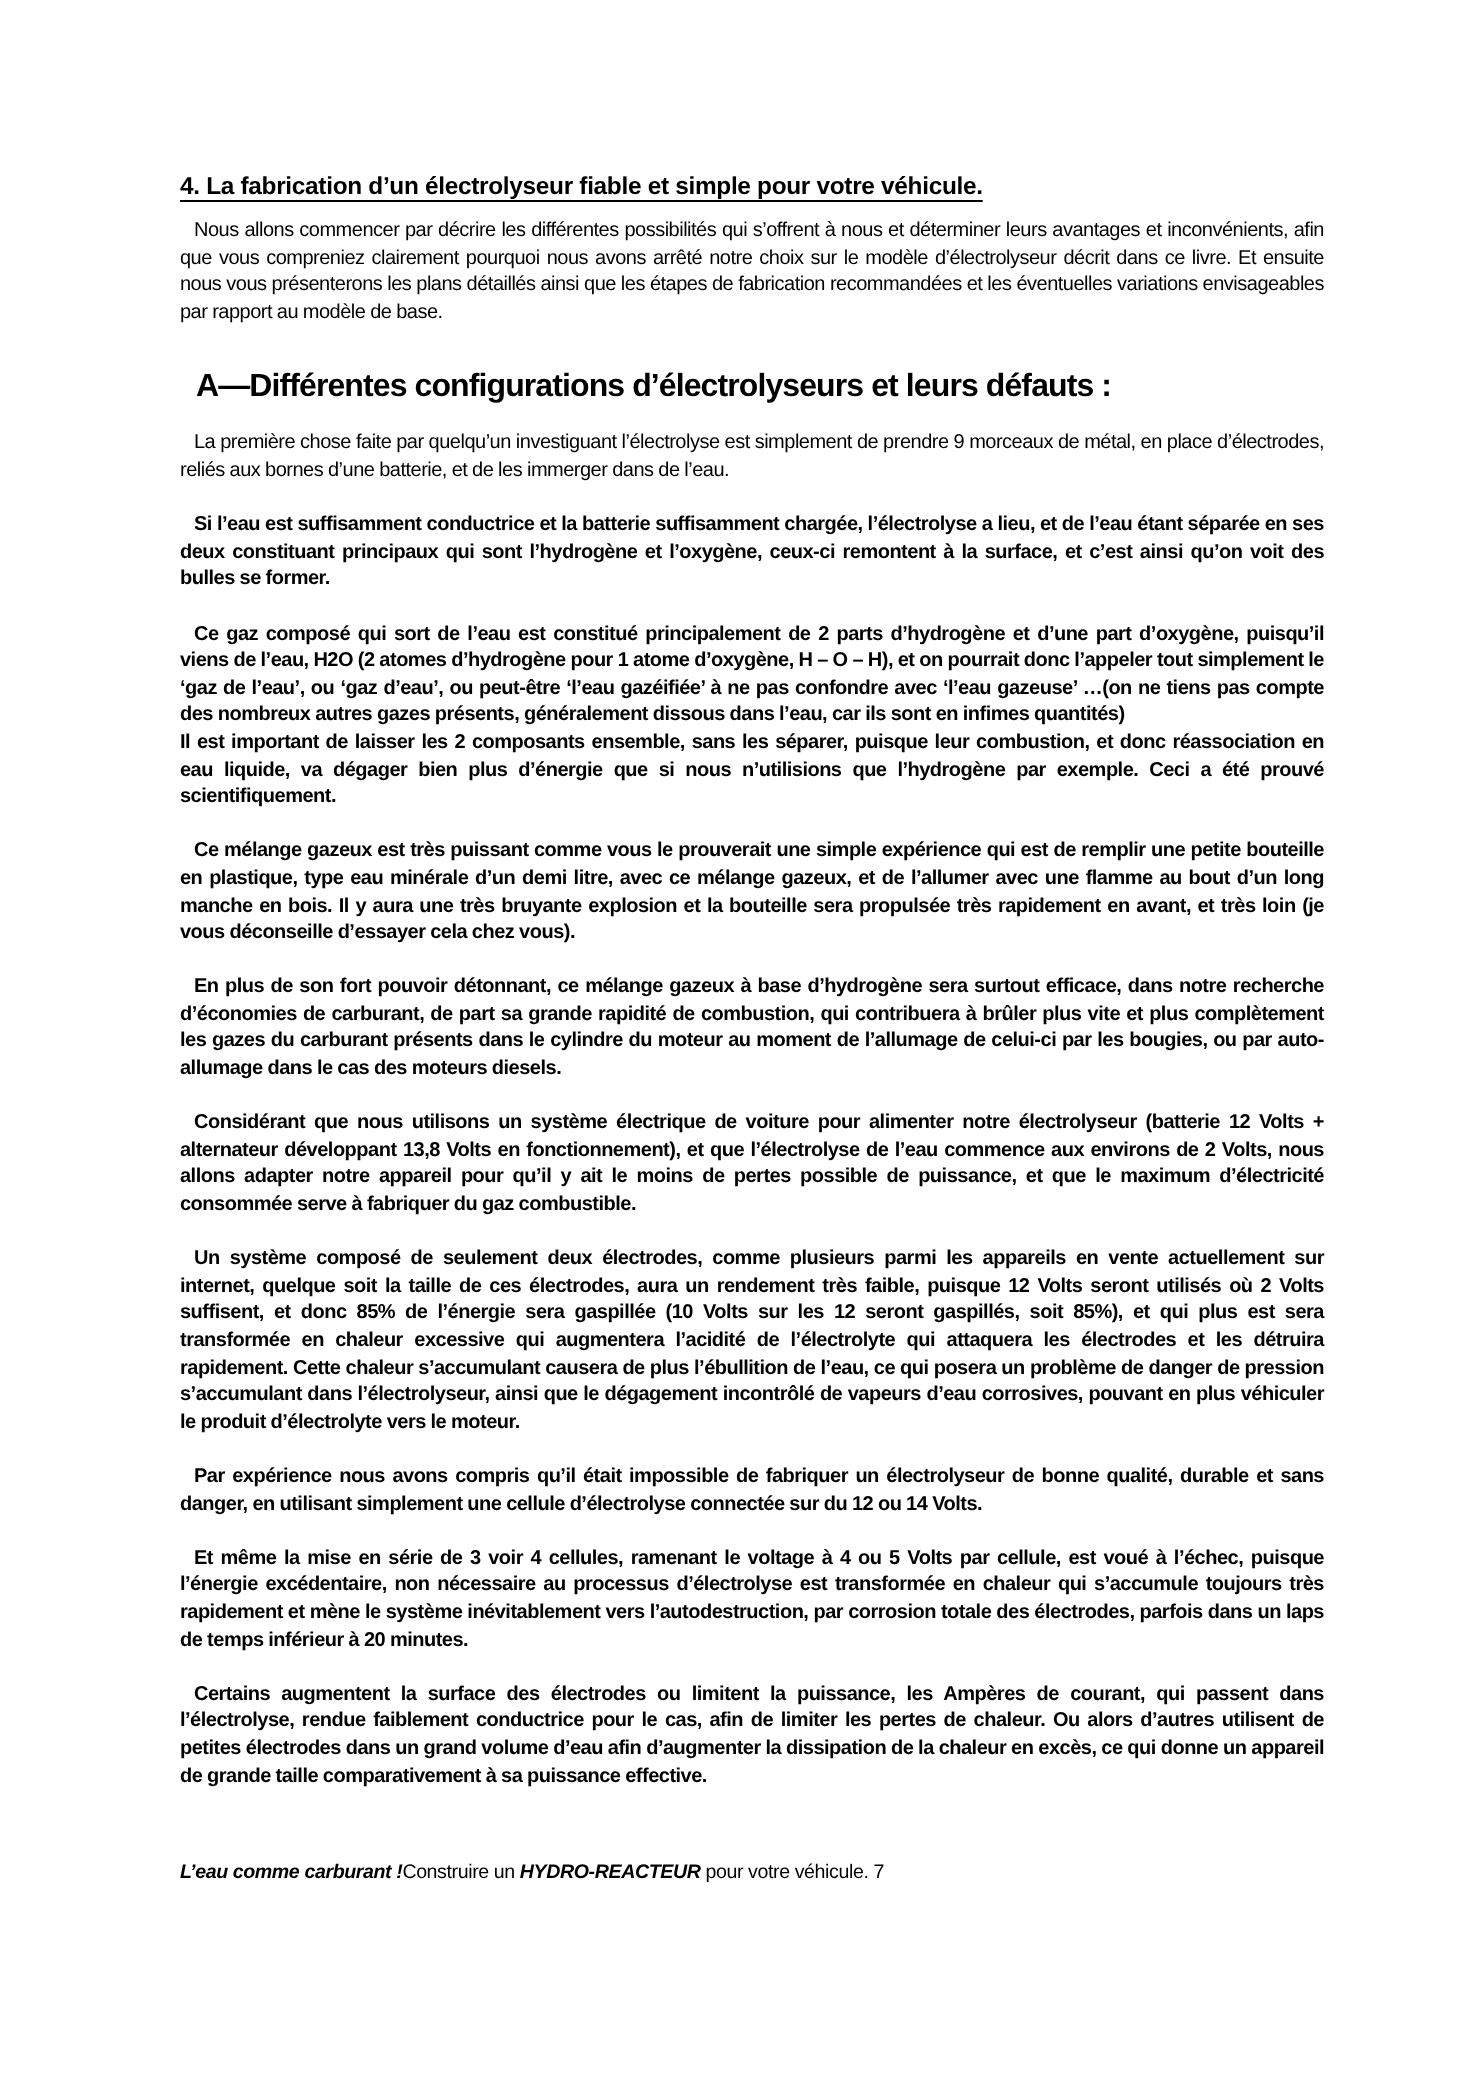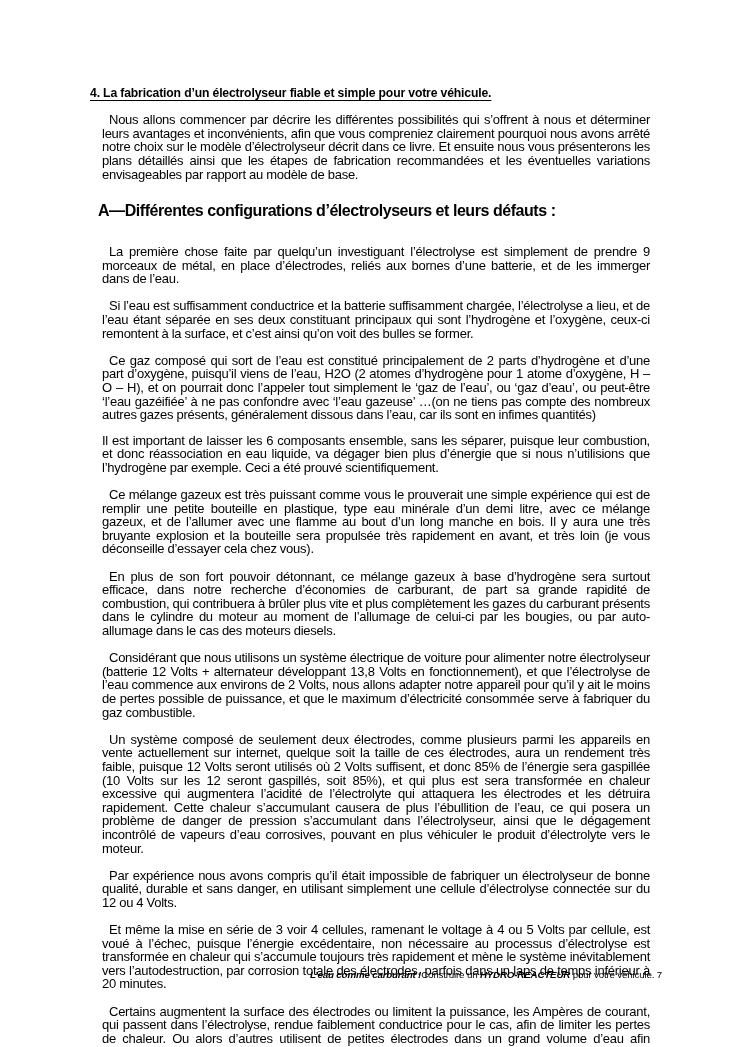--- a/index.html
+++ b/index.html
@@ -47,53 +47,53 @@
     font-size: 16px;
     font-weight: bold;
     letter-spacing: -0.45px;
     margin: 20px 0 0 8px;
     line-height: 1.3;
     white-space: nowrap;
   }
 
   
   .para {
-    font-size: 13px;
+    font-size: 10px;
     line-height: 13.6px;
     text-align: justify;
     text-justify: inter-word;
     letter-spacing: -0.25px;
     word-spacing: -0.15px;
-    margin: 12px;
+    margin: 0;
     padding: 0;
     hyphens: manual;
   }
   .para + .para {
     margin-top: 13.6px;
+    font-weight: bold;
   }
   .para.indent {
     text-indent: 7px;
   }
   
   .para.tight {
     margin-top: 0;
     text-indent: 0;
   }
 
   .gap-sm { height: 11px; }
 
   
   .footer {
     position: absolute;
     left: 90px;
-    top: 968px;
+    top: 930px;
     width: 572px;
     font-size: 9.8px;
     line-height: 14px;
-    text-align: right;
     letter-spacing: -0.2px;
     white-space: nowrap;
   }
   .footer .book-title {
     font-weight: bold;
     font-style: italic;
   }
   .footer .product {
     font-weight: bold;
     font-style: italic;
@@ -121,31 +121,31 @@
 
     <div class="gap-sm"></div>
 
     <p class="para indent">La première chose faite par quelqu’un investiguant l’électrolyse est simplement de prendre 9 morceaux de métal, en place d’électrodes, reliés aux bornes d’une batterie, et de les immerger dans de l’eau.</p>
 
     <p class="para indent">Si l’eau est suffisamment conductrice et la batterie suffisamment chargée, l’électrolyse a lieu, et de l’eau étant séparée en ses deux constituant principaux qui sont l’hydrogène et l’oxygène, ceux-ci remontent à la surface, et c’est ainsi qu’on voit des bulles se former.</p>
 
 
     <p class="para indent">Ce gaz composé qui sort de l’eau est constitué principalement de 2 parts d’hydrogène et d’une part d’oxygène, puisqu’il viens de l’eau, H2O (2 atomes d’hydrogène pour 1 atome d’oxygène, H – O – H), et on pourrait donc l’appeler tout simplement le ‘gaz de l’eau’, ou ‘gaz d’eau’, ou peut-être ‘l’eau gazéifiée’ à ne pas confondre avec ‘l’eau gazeuse’ …(on ne tiens pas compte des nombreux autres gazes présents, généralement dissous dans l’eau, car ils sont en infimes quantités)</p>
 
-    <p class="para tight">Il est important de laisser les 6 composants ensemble, sans les séparer, puisque leur combustion, et donc réassociation en eau liquide, va dégager bien plus d’énergie que si nous n’utilisions que l’hydrogène par exemple. Ceci a été prouvé scientifiquement.</p>
+    <p class="para tight">Il est important de laisser les 2 composants ensemble, sans les séparer, puisque leur combustion, et donc réassociation en eau liquide, va dégager bien plus d’énergie que si nous n’utilisions que l’hydrogène par exemple. Ceci a été prouvé scientifiquement.</p>
 
     <p class="para indent">Ce mélange gazeux est très puissant comme vous le prouverait une simple expérience qui est de remplir une petite bouteille en plastique, type eau minérale d’un demi litre, avec ce mélange gazeux, et de l’allumer avec une flamme au bout d’un long manche en bois. Il y aura une très bruyante explosion et la bouteille sera propulsée très rapidement en avant, et très loin (je vous déconseille d’essayer cela chez vous).</p>
 
     <p class="para indent">En plus de son fort pouvoir détonnant, ce mélange gazeux à base d’hydrogène sera surtout efficace, dans notre recherche d’économies de carburant, de part sa grande rapidité de combustion, qui contribuera à brûler plus vite et plus complètement les gazes du carburant présents dans le cylindre du moteur au moment de l’allumage de celui-ci par les bougies, ou par auto-allumage dans le cas des moteurs diesels.</p>
 
     <p class="para indent">Considérant que nous utilisons un système électrique de voiture pour alimenter notre électrolyseur (batterie 12 Volts + alternateur développant 13,8 Volts en fonctionnement), et que l’électrolyse de l’eau commence aux environs de 2 Volts, nous allons adapter notre appareil pour qu’il y ait le moins de pertes possible de puissance, et que le maximum d’électricité consommée serve à fabriquer du gaz combustible.</p>
 
     <p class="para indent">Un système composé de seulement deux électrodes, comme plusieurs parmi les appareils en vente actuellement sur internet, quelque soit la taille de ces électrodes, aura un rendement très faible, puisque 12 Volts seront utilisés où 2 Volts suffisent, et donc 85% de l’énergie sera gaspillée (10 Volts sur les 12 seront gaspillés, soit 85%), et qui plus est sera transformée en chaleur excessive qui augmentera l’acidité de l’électrolyte qui attaquera les électrodes et les détruira rapidement. Cette chaleur s’accumulant causera de plus l’ébullition de l’eau, ce qui posera un problème de danger de pression s’accumulant dans l’électrolyseur, ainsi que le dégagement incontrôlé de vapeurs d’eau corrosives, pouvant en plus véhiculer le produit d’électrolyte vers le moteur.</p>
 
-    <p class="para indent">Par expérience nous avons compris qu’il était impossible de fabriquer un électrolyseur de bonne qualité, durable et sans danger, en utilisant simplement une cellule d’électrolyse connectée sur du 12 ou 4 Volts.</p>
+    <p class="para indent">Par expérience nous avons compris qu’il était impossible de fabriquer un électrolyseur de bonne qualité, durable et sans danger, en utilisant simplement une cellule d’électrolyse connectée sur du 12 ou 14 Volts.</p>
 
     <p class="para indent">Et même la mise en série de 3 voir 4 cellules, ramenant le voltage à 4 ou 5 Volts par cellule, est voué à l’échec, puisque l’énergie excédentaire, non nécessaire au processus d’électrolyse est transformée en chaleur qui s’accumule toujours très rapidement et mène le système inévitablement vers l’autodestruction, par corrosion totale des électrodes, parfois dans un laps de temps inférieur à 20 minutes.</p>
 
     <p class="para indent">Certains augmentent la surface des électrodes ou limitent la puissance, les Ampères de courant, qui passent dans l’électrolyse, rendue faiblement conductrice pour le cas, afin de limiter les pertes de chaleur. Ou alors d’autres utilisent de petites électrodes dans un grand volume d’eau afin d’augmenter la dissipation de la chaleur en excès, ce qui donne un appareil de grande taille comparativement à sa puissance effective.</p>
 
   </div>
 
   <div class="footer">
     <span class="book-title">L’eau comme carburant !</span><span class="plain">Construire un </span><span class="product">HYDRO-REACTEUR</span><span class="plain"> pour votre véhicule.</span>
     <span class="page-number">7</span>

